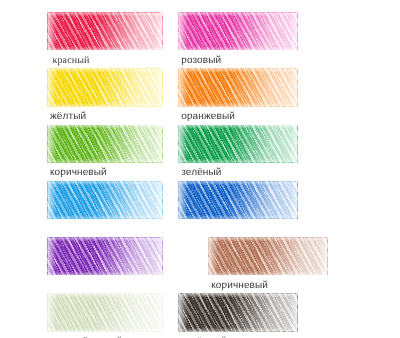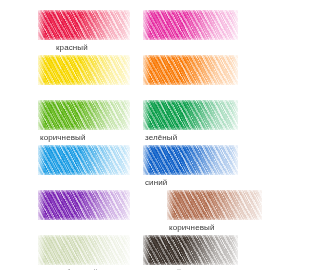--- a/index.html
+++ b/index.html
@@ -72,54 +72,57 @@
     <div class="cell" style="left: 38px; top: 10px;">
       <div class="swatch" style="width: 92px; height: 30px;">
         <div class="wash" style="background: linear-gradient(100deg, rgb(229, 25, 75) 0%, rgb(239, 48, 84) 50%, rgb(248, 136, 158) 100%);"></div>
         <div class="strokes" style="background: repeating-linear-gradient(62deg, rgb(229, 25, 75) 0px, rgb(229, 25, 75) 1px, rgba(255, 255, 255, 0) 1px, rgba(255, 255, 255, 0) 3.2px), repeating-linear-gradient(59deg, rgb(239, 48, 84) 0px, rgb(239, 48, 84) 2px, rgba(255, 255, 255, 0.35) 2px, rgba(255, 255, 255, 0.35) 4.6px), repeating-linear-gradient(65deg, rgba(255, 255, 255, 0.45) 0px, rgba(255, 255, 255, 0.45) 1px, rgba(255, 255, 255, 0) 1px, rgba(255, 255, 255, 0) 5.5px), linear-gradient(100deg, rgb(229, 25, 75) 0%, rgb(239, 48, 84) 45%, rgb(248, 136, 158) 100%);"></div>
         <div class="fade"></div>
         <div class="endL"></div>
         <div class="endR"></div>
         <div class="topEdge"></div>
         <div class="botEdge"></div>
       </div>
-      <div class="label" style="margin-left: 18px; color: rgb(58, 58, 58);">красный</div>
+      <div class="label" style="margin-left: 4px; color: rgb(58, 58, 58); font-family: Liberation Serif, serif;">красный</div>
     </div>
     <div class="cell" style="left: 143px; top: 10px;">
       <div class="swatch col2" style="width: 95px; height: 30px;">
         <div class="wash" style="background: linear-gradient(100deg, rgb(229, 46, 162) 0%, rgb(234, 79, 176) 50%, rgb(245, 154, 211) 100%);"></div>
         <div class="strokes" style="background: repeating-linear-gradient(62deg, rgb(229, 46, 162) 0px, rgb(229, 46, 162) 1px, rgba(255, 255, 255, 0) 1px, rgba(255, 255, 255, 0) 3.2px), repeating-linear-gradient(59deg, rgb(234, 79, 176) 0px, rgb(234, 79, 176) 2px, rgba(255, 255, 255, 0.35) 2px, rgba(255, 255, 255, 0.35) 4.6px), repeating-linear-gradient(65deg, rgba(255, 255, 255, 0.45) 0px, rgba(255, 255, 255, 0.45) 1px, rgba(255, 255, 255, 0) 1px, rgba(255, 255, 255, 0) 5.5px), linear-gradient(100deg, rgb(229, 46, 162) 0%, rgb(234, 79, 176) 45%, rgb(245, 154, 211) 100%);"></div>
         <div class="fade"></div>
         <div class="endL"></div>
         <div class="endR"></div>
         <div class="topEdge"></div>
         <div class="botEdge"></div>
       </div>
+      <div class="label" style="margin-left: 2px; color: rgb(58, 58, 58);">розовый</div>
     </div>
     <div class="cell" style="left: 38px; top: 55px;">
       <div class="swatch" style="width: 92px; height: 30px;">
         <div class="wash" style="background: linear-gradient(100deg, rgb(245, 212, 0) 0%, rgb(249, 221, 22) 50%, rgb(253, 238, 138) 100%);"></div>
         <div class="strokes" style="background: repeating-linear-gradient(62deg, rgb(245, 212, 0) 0px, rgb(245, 212, 0) 1px, rgba(255, 255, 255, 0) 1px, rgba(255, 255, 255, 0) 3.2px), repeating-linear-gradient(59deg, rgb(249, 221, 22) 0px, rgb(249, 221, 22) 2px, rgba(255, 255, 255, 0.35) 2px, rgba(255, 255, 255, 0.35) 4.6px), repeating-linear-gradient(65deg, rgba(255, 255, 255, 0.45) 0px, rgba(255, 255, 255, 0.45) 1px, rgba(255, 255, 255, 0) 1px, rgba(255, 255, 255, 0) 5.5px), linear-gradient(100deg, rgb(245, 212, 0) 0%, rgb(249, 221, 22) 45%, rgb(253, 238, 138) 100%);"></div>
         <div class="fade"></div>
         <div class="endL"></div>
         <div class="endR"></div>
         <div class="topEdge"></div>
         <div class="botEdge"></div>
       </div>
+      <div class="label" style="margin-left: 2px; color: rgb(58, 58, 58);">жёлтый</div>
     </div>
     <div class="cell" style="left: 143px; top: 55px;">
       <div class="swatch col2" style="width: 95px; height: 30px;">
         <div class="wash" style="background: linear-gradient(100deg, rgb(249, 122, 8) 0%, rgb(249, 139, 38) 50%, rgb(252, 193, 135) 100%);"></div>
         <div class="strokes" style="background: repeating-linear-gradient(62deg, rgb(249, 122, 8) 0px, rgb(249, 122, 8) 1px, rgba(255, 255, 255, 0) 1px, rgba(255, 255, 255, 0) 3.2px), repeating-linear-gradient(59deg, rgb(249, 139, 38) 0px, rgb(249, 139, 38) 2px, rgba(255, 255, 255, 0.35) 2px, rgba(255, 255, 255, 0.35) 4.6px), repeating-linear-gradient(65deg, rgba(255, 255, 255, 0.45) 0px, rgba(255, 255, 255, 0.45) 1px, rgba(255, 255, 255, 0) 1px, rgba(255, 255, 255, 0) 5.5px), linear-gradient(100deg, rgb(249, 122, 8) 0%, rgb(249, 139, 38) 45%, rgb(252, 193, 135) 100%);"></div>
         <div class="fade"></div>
         <div class="endL"></div>
         <div class="endR"></div>
         <div class="topEdge"></div>
         <div class="botEdge"></div>
       </div>
+      <div class="label" style="margin-left: 2px; color: rgb(58, 58, 58);">оранжевый</div>
     </div>
     <div class="cell" style="left: 38px; top: 100px;">
       <div class="swatch" style="width: 92px; height: 30px;">
         <div class="wash" style="background: linear-gradient(100deg, rgb(92, 179, 23) 0%, rgb(116, 191, 49) 50%, rgb(179, 221, 141) 100%);"></div>
         <div class="strokes" style="background: repeating-linear-gradient(62deg, rgb(92, 179, 23) 0px, rgb(92, 179, 23) 1px, rgba(255, 255, 255, 0) 1px, rgba(255, 255, 255, 0) 3.2px), repeating-linear-gradient(59deg, rgb(116, 191, 49) 0px, rgb(116, 191, 49) 2px, rgba(255, 255, 255, 0.35) 2px, rgba(255, 255, 255, 0.35) 4.6px), repeating-linear-gradient(65deg, rgba(255, 255, 255, 0.45) 0px, rgba(255, 255, 255, 0.45) 1px, rgba(255, 255, 255, 0) 1px, rgba(255, 255, 255, 0) 5.5px), linear-gradient(100deg, rgb(92, 179, 23) 0%, rgb(116, 191, 49) 45%, rgb(179, 221, 141) 100%);"></div>
         <div class="fade"></div>
         <div class="endL"></div>
         <div class="endR"></div>
         <div class="topEdge"></div>
         <div class="botEdge"></div>
@@ -152,21 +155,20 @@
     <div class="cell" style="left: 143px; top: 145px;">
       <div class="swatch col2" style="width: 95px; height: 30px;">
         <div class="wash" style="background: linear-gradient(100deg, rgb(18, 96, 198) 0%, rgb(36, 112, 207) 50%, rgb(141, 180, 230) 100%);"></div>
         <div class="strokes" style="background: repeating-linear-gradient(62deg, rgb(18, 96, 198) 0px, rgb(18, 96, 198) 1px, rgba(255, 255, 255, 0) 1px, rgba(255, 255, 255, 0) 3.2px), repeating-linear-gradient(59deg, rgb(36, 112, 207) 0px, rgb(36, 112, 207) 2px, rgba(255, 255, 255, 0.35) 2px, rgba(255, 255, 255, 0.35) 4.6px), repeating-linear-gradient(65deg, rgba(255, 255, 255, 0.45) 0px, rgba(255, 255, 255, 0.45) 1px, rgba(255, 255, 255, 0) 1px, rgba(255, 255, 255, 0) 5.5px), linear-gradient(100deg, rgb(18, 96, 198) 0%, rgb(36, 112, 207) 45%, rgb(141, 180, 230) 100%);"></div>
         <div class="fade"></div>
         <div class="endL"></div>
         <div class="endR"></div>
         <div class="topEdge"></div>
         <div class="botEdge"></div>
       </div>
-      <div class="label" style="margin-left: 2px; color: rgb(58, 58, 58);">синий</div>
     </div>
     <div class="cell" style="left: 38px; top: 190px;">
       <div class="swatch" style="width: 92px; height: 30px;">
         <div class="wash" style="background: linear-gradient(100deg, rgb(123, 37, 179) 0%, rgb(138, 63, 190) 50%, rgb(189, 142, 217) 100%);"></div>
         <div class="strokes" style="background: repeating-linear-gradient(62deg, rgb(123, 37, 179) 0px, rgb(123, 37, 179) 1px, rgba(255, 255, 255, 0) 1px, rgba(255, 255, 255, 0) 3.2px), repeating-linear-gradient(59deg, rgb(138, 63, 190) 0px, rgb(138, 63, 190) 2px, rgba(255, 255, 255, 0.35) 2px, rgba(255, 255, 255, 0.35) 4.6px), repeating-linear-gradient(65deg, rgba(255, 255, 255, 0.45) 0px, rgba(255, 255, 255, 0.45) 1px, rgba(255, 255, 255, 0) 1px, rgba(255, 255, 255, 0) 5.5px), linear-gradient(100deg, rgb(123, 37, 179) 0%, rgb(138, 63, 190) 45%, rgb(189, 142, 217) 100%);"></div>
         <div class="fade"></div>
         <div class="endL"></div>
         <div class="endR"></div>
         <div class="topEdge"></div>
         <div class="botEdge"></div>

